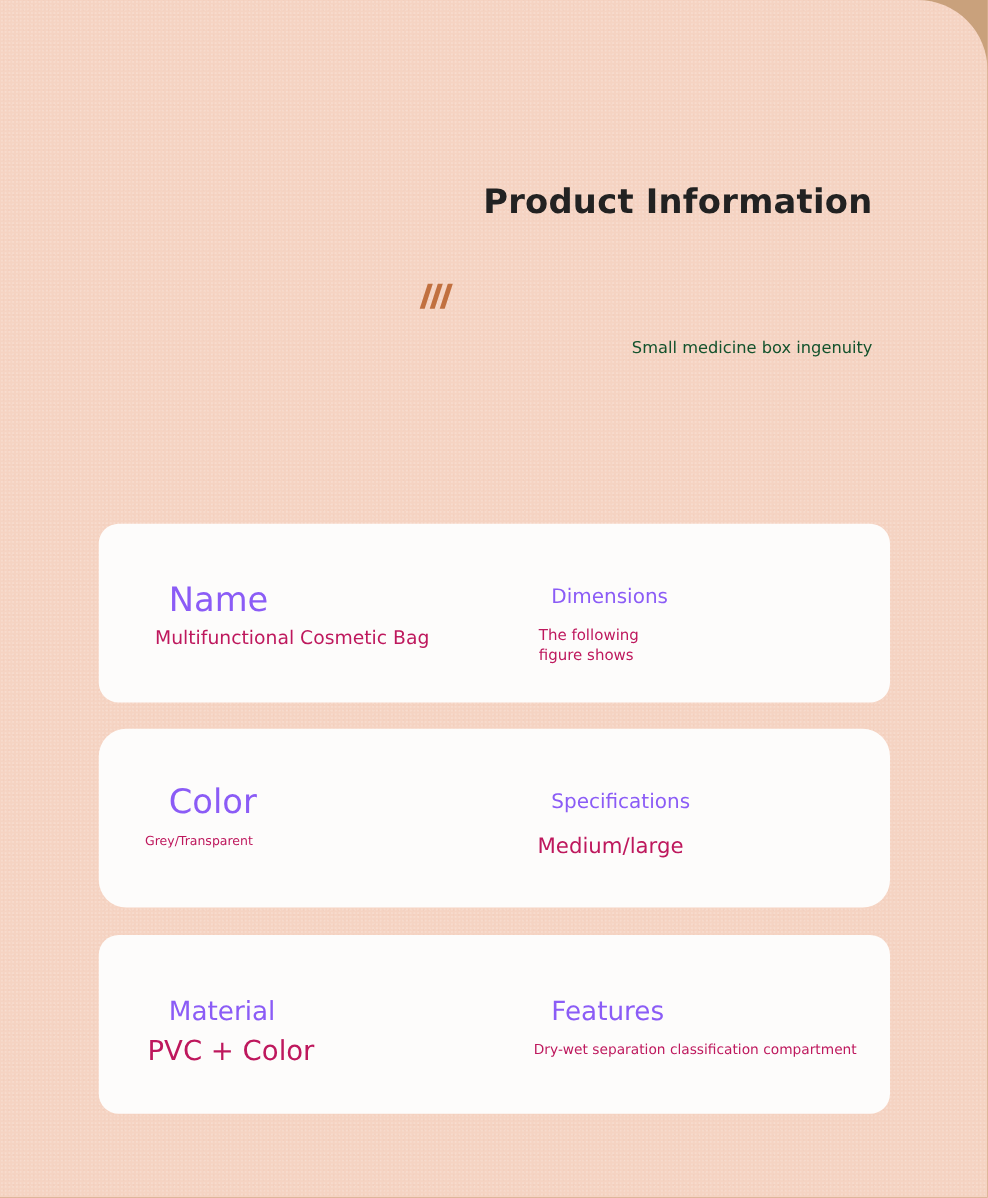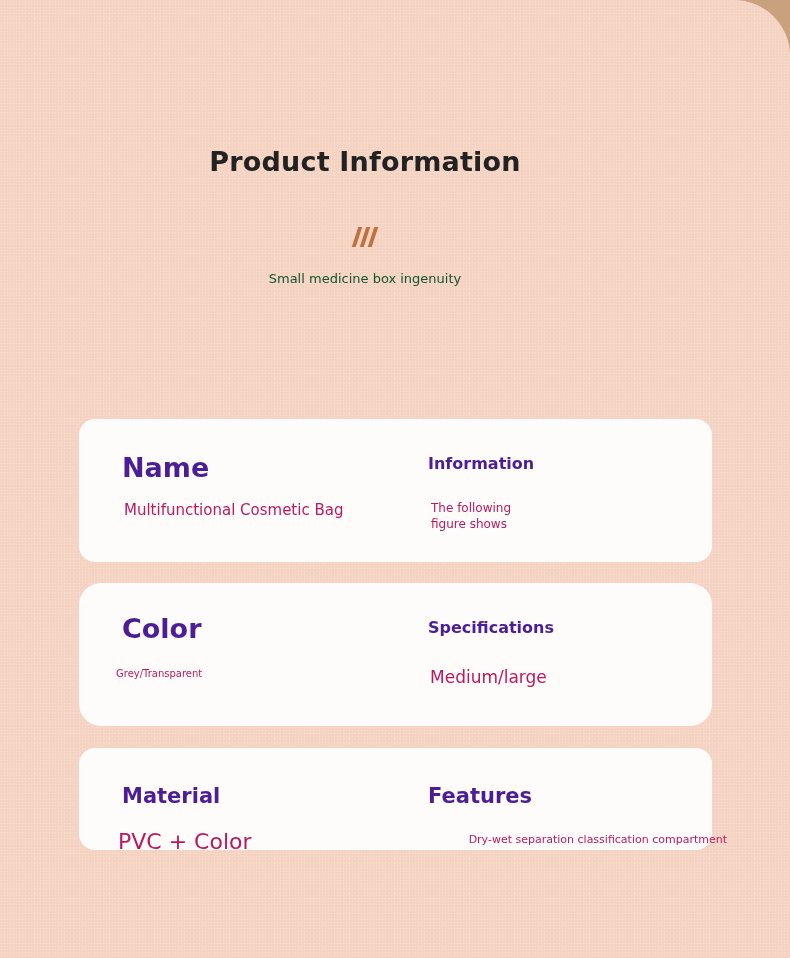--- a/index.html
+++ b/index.html
@@ -53,24 +53,24 @@
       radial-gradient(rgba(255,255,255,.50) .5px, transparent .6px),
       radial-gradient(rgba(196,138,106,.26) .5px, transparent .6px),
       radial-gradient(rgba(255,255,255,.30) .5px, transparent .6px);
     background-size: 3px 3px, 4px 4px, 5px 5px;
     background-position: 0 0, 1px 2px, 2px 1px;
   }
 
   
   .header {
     position: absolute;
-    left: 16px;
+    left: 0;
     top: 0;
     width: 698px;
-    text-align: center;
+    text-align: right;
   }
   .page-title {
     margin: 0;
     padding-top: 146px;
     font-size: 27px;
     font-weight: bold;
     color: #222222;
     letter-spacing: .2px;
     line-height: 1.2;
   }
@@ -100,39 +100,39 @@
   
   .card {
     position: absolute;
     left: 79px;
     width: 633px;
     background: #fdfcfb;
     border-radius: 16px;
   }
   #card-0 { top: 419px; height: 143px; }
   #card-1 { top: 583px; height: 143px; border-radius: 22px; }
-  #card-2 { top: 748px; height: 102px; text-align: right; }
+  #card-2 { top: 748px; height: 143px; }
 
   .card-inner {
     position: relative;
     width: 100%;
     height: 100%;
   }
 
   .cell {
     position: absolute;
   }
   .cell-left  { left: 40px;  width: 300px; }
   .cell-right { left: 346px; width: 120px; }
 
   .cell-label {
-    color: #4c1d95;
+    color: #8b5cf6;
     line-height: 1.18;
-    margin: 3px;
-    font-weight: bold;
+    margin: 16px;
+    font-weight: normal;
   }
   .cell-value {
     color: #be185d;
     line-height: 1.3;
     margin: 0;
     white-space: pre-line;
   }
 
   
   #cell-0-0 .cell-label { position:absolute; top:30px;  left:0;   font-size:27px; }
@@ -176,21 +176,21 @@
     <p class="subtitle">Small medicine box ingenuity</p>
   </div>
 
   <div class="card" id="card-0">
     <div class="card-inner">
       <div class="cell cell-left" id="cell-0-0">
         <div class="cell-label">Name</div>
         <div class="cell-value">Multifunctional Cosmetic Bag</div>
       </div>
       <div class="cell cell-right" id="cell-0-1">
-        <div class="cell-label">Information</div>
+        <div class="cell-label">Dimensions</div>
         <div class="cell-value">The following figure shows</div>
       </div>
     </div>
   </div>
 
   <div class="card" id="card-1">
     <div class="card-inner">
       <div class="cell cell-left" id="cell-1-0">
         <div class="cell-label">Color</div>
         <div class="cell-value">Grey/Transparent</div>

